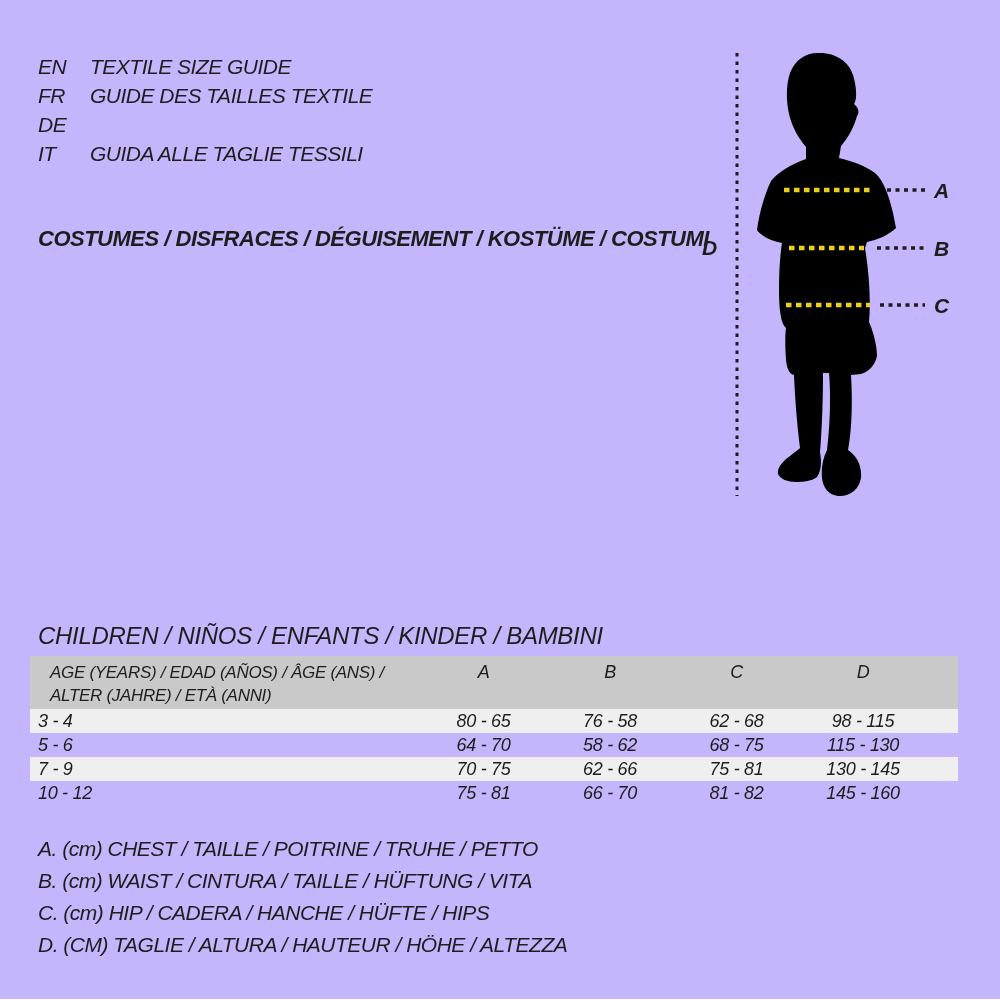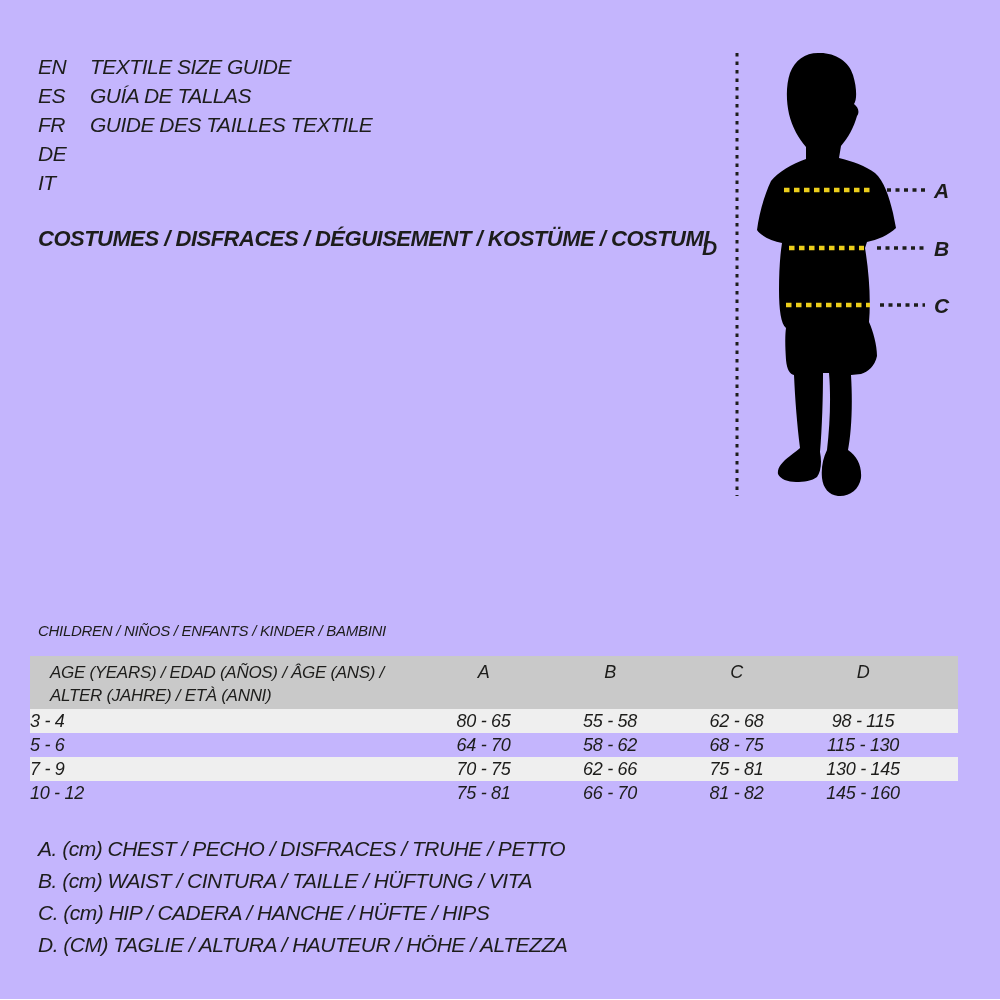--- a/index.html
+++ b/index.html
@@ -73,21 +73,21 @@
     font-size: 21px;
     font-weight: bold;
     fill: var(--text, #1d1d1b);
   }
 
   
   .children-title {
     position: absolute;
     left: 38px;
     top: 622px;
-    font-size: 15px;
+    font-size: 24px;
     letter-spacing: -0.3px;
     white-space: nowrap;
   }
   .size-table {
     position: absolute;
     left: 30px;
     top: 656px;
     width: 928px;
     font-size: 18px;
     letter-spacing: -0.3px;
@@ -102,21 +102,21 @@
   }
   .table-header .cell-age {
     font-size: 17px;
     line-height: 23px;
     padding: 5px 0 0 20px;
     white-space: pre-line;
   }
   .table-header .cell-val { padding-top: 6px; }
   .data-row { height: 24px; line-height: 24px; }
   .data-row:nth-child(even) { background: var(--table-stripe-bg, #efefef); }
-  .cell-age { }
+  .cell-age { padding-left: 8px; }
   .cell-val { text-align: center; }
   .cell-d { padding-right: 32px; }
 
   
   .legend {
     position: absolute;
     left: 38px;
     top: 833px;
     font-size: 21px;
     letter-spacing: -0.5px;
@@ -128,32 +128,29 @@
 <body>
 
 <div class="canvas">
 
   <div class="lang-list">
     <div class="lang-row">
       <span class="lang-code">EN</span>
       <span class="lang-label">TEXTILE SIZE GUIDE</span>
     </div>
     <div class="lang-row">
-      <span class="lang-code">ES</span>
-      <span class="lang-label">GUÍA DE TALLAS</span>
-    </div>
-    <div class="lang-row">
       <span class="lang-code">FR</span>
       <span class="lang-label">GUIDE DES TAILLES TEXTILE</span>
     </div>
     <div class="lang-row">
       <span class="lang-code">DE</span>
     </div>
     <div class="lang-row">
       <span class="lang-code">IT</span>
+      <span class="lang-label">GUIDA ALLE TAGLIE TESSILI</span>
     </div>
   </div>
 
   <div class="category-heading">COSTUMES / DISFRACES / DÉGUISEMENT / KOSTÜME / COSTUMI</div>
 
   <svg class="figure-svg" viewBox="690 30 280 480">
 
     <path class="silhouette" d="
       M 818 53
       C 834 52 849 61 853 75
@@ -221,21 +218,21 @@
       <div class="cell-age">AGE (YEARS) / EDAD (AÑOS) / ÂGE (ANS) /
 ALTER (JAHRE) / ETÀ (ANNI)</div>
       <div class="cell-val">A</div>
       <div class="cell-val">B</div>
       <div class="cell-val">C</div>
       <div class="cell-val cell-d">D</div>
     </div>
     <div class="table-row data-row">
       <div class="cell-age">3 - 4</div>
       <div class="cell-val">80 - 65</div>
-      <div class="cell-val">55 - 58</div>
+      <div class="cell-val">76 - 58</div>
       <div class="cell-val">62 - 68</div>
       <div class="cell-val cell-d">98 - 115</div>
     </div>
     <div class="table-row data-row">
       <div class="cell-age">5 - 6</div>
       <div class="cell-val">64 - 70</div>
       <div class="cell-val">58 - 62</div>
       <div class="cell-val">68 - 75</div>
       <div class="cell-val cell-d">115 - 130</div>
     </div>
@@ -249,19 +246,19 @@
     <div class="table-row data-row">
       <div class="cell-age">10 - 12</div>
       <div class="cell-val">75 - 81</div>
       <div class="cell-val">66 - 70</div>
       <div class="cell-val">81 - 82</div>
       <div class="cell-val cell-d">145 - 160</div>
     </div>
   </div>
 
   <div class="legend">
-    <div>A. (cm) CHEST / PECHO / DISFRACES / TRUHE / PETTO</div>
+    <div>A. (cm) CHEST / TAILLE / POITRINE / TRUHE / PETTO</div>
     <div>B. (cm) WAIST / CINTURA / TAILLE / HÜFTUNG / VITA</div>
     <div>C. (cm) HIP / CADERA / HANCHE / HÜFTE / HIPS</div>
     <div>D. (CM) TAGLIE / ALTURA / HAUTEUR / HÖHE / ALTEZZA</div>
   </div>
 
 </div>
 
 </body></html>

